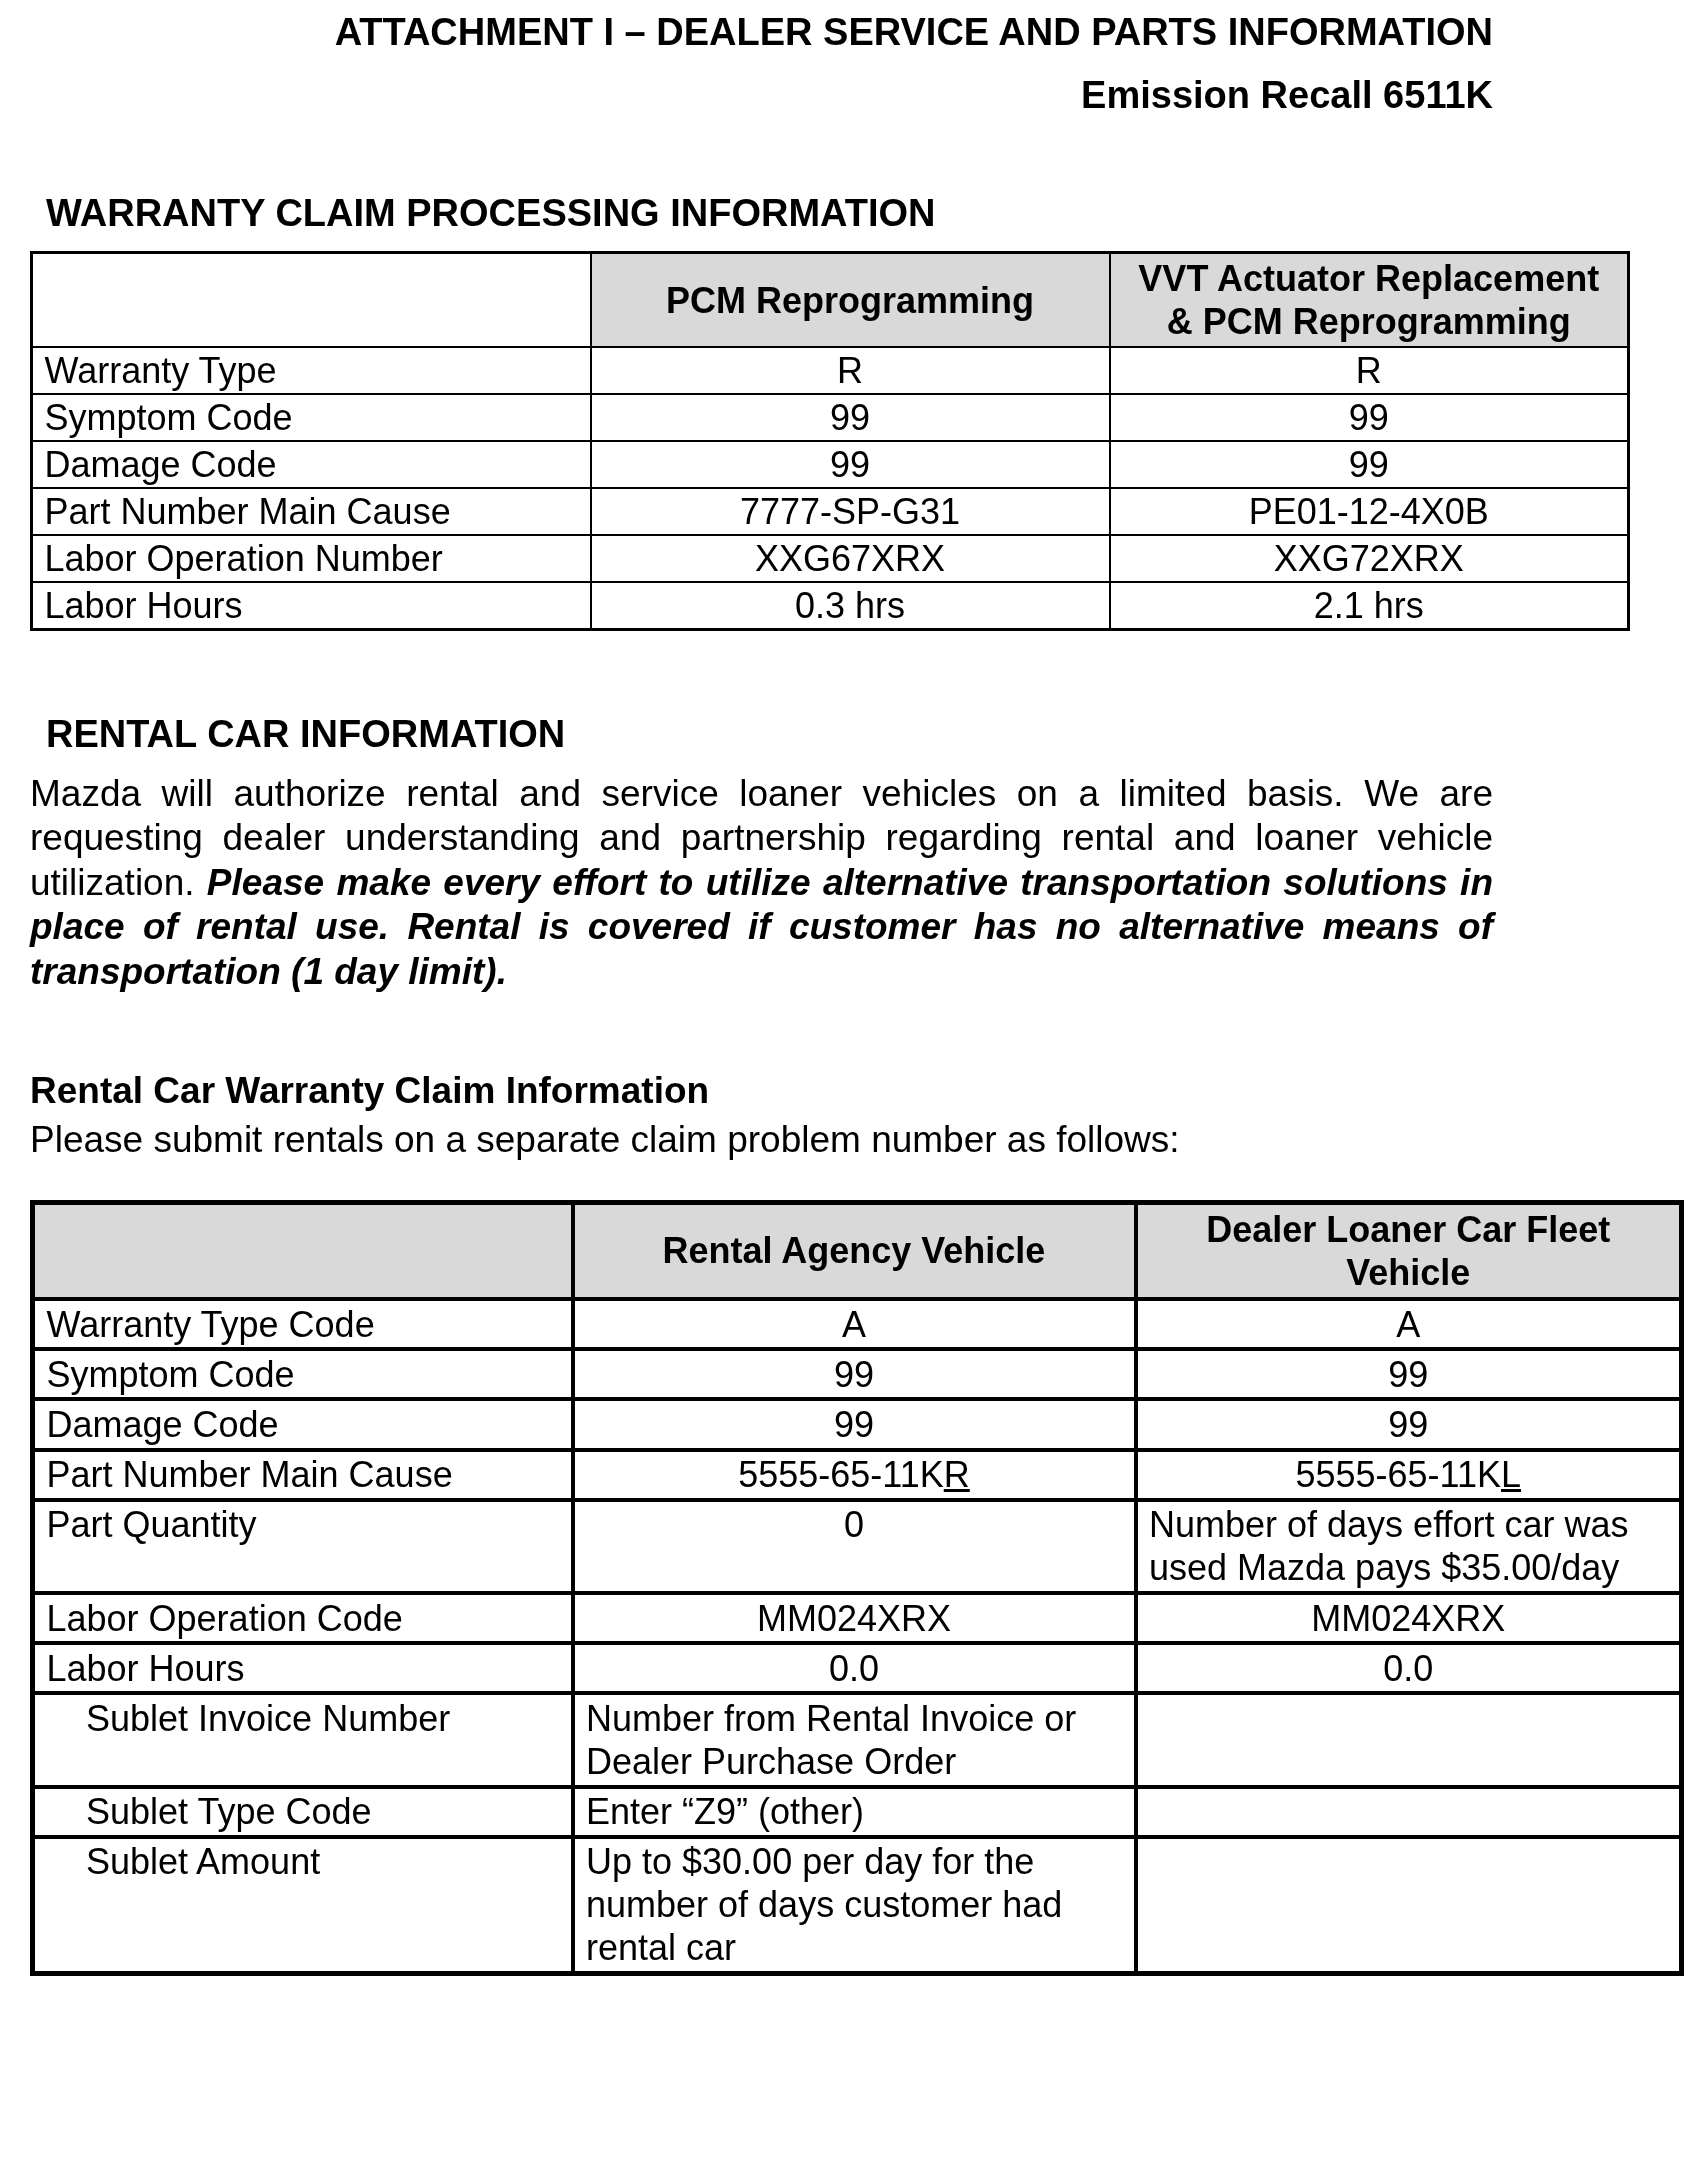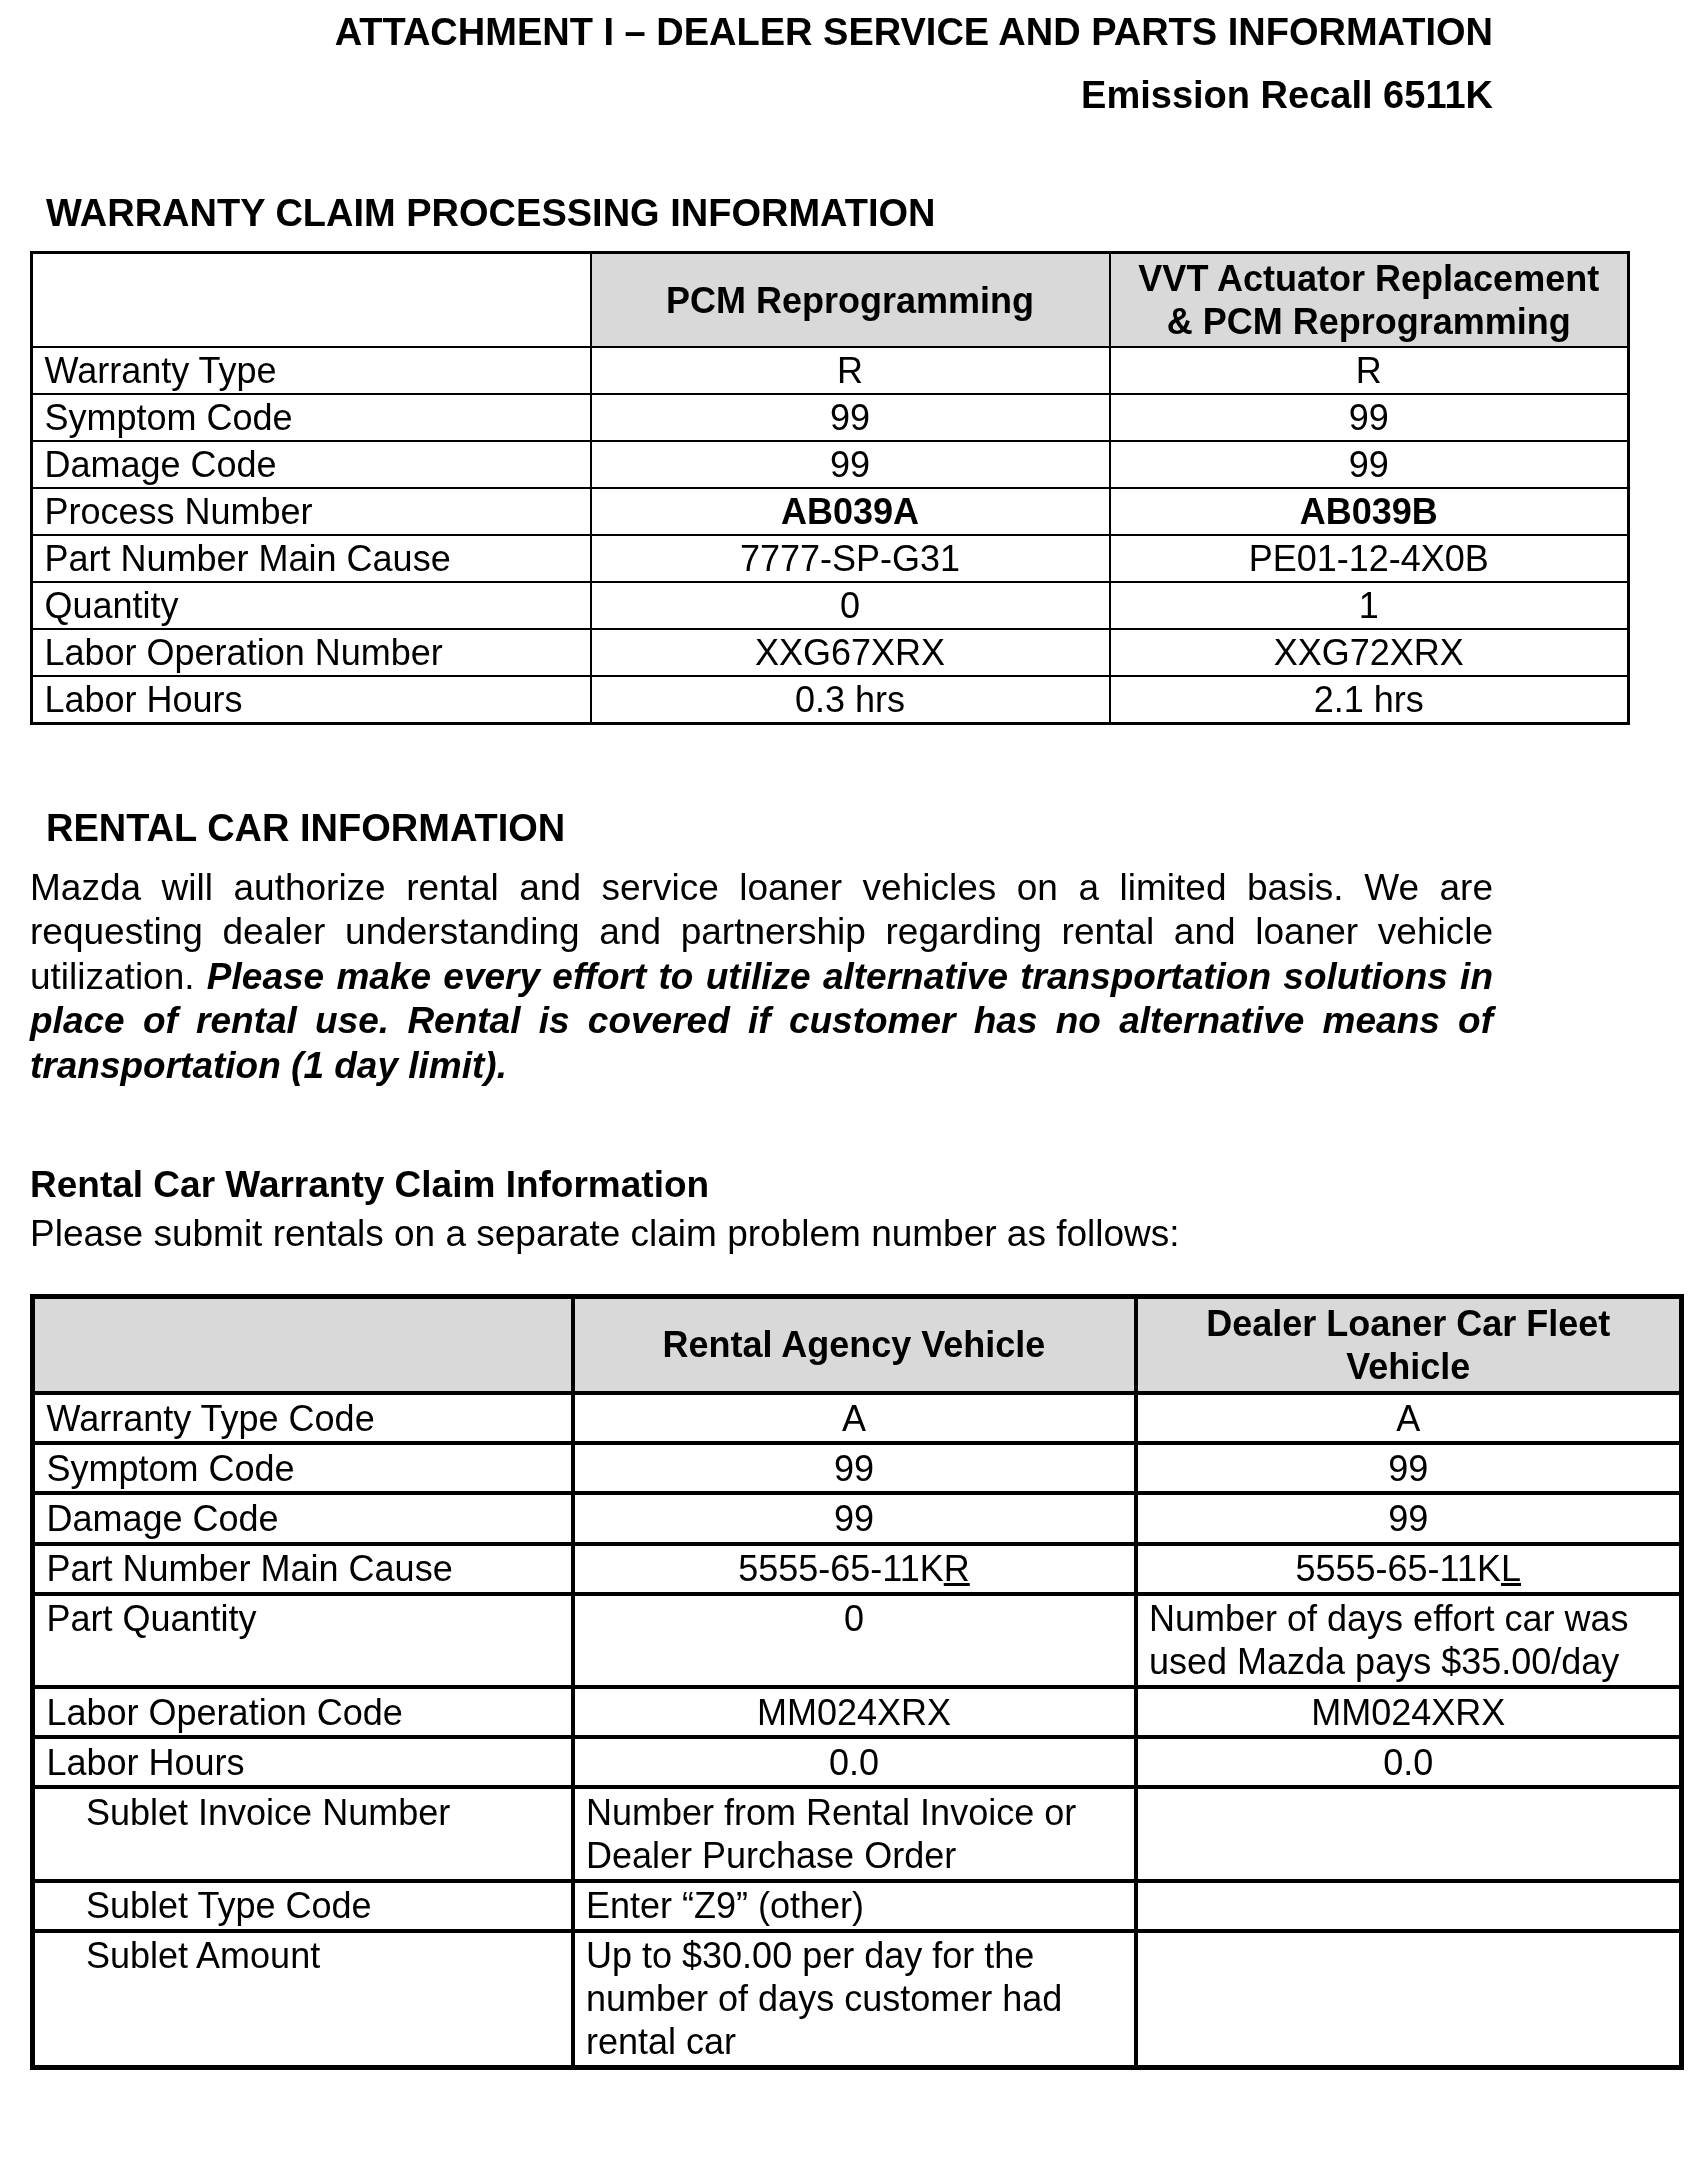--- a/index.html
+++ b/index.html
@@ -97,33 +97,23 @@
         <td class="lab">Symptom Code</td>
         <td class="val">99</td>
         <td class="val">99</td>
       </tr>
       <tr>
         <td class="lab">Damage Code</td>
         <td class="val">99</td>
         <td class="val">99</td>
       </tr>
       <tr>
-        <td class="lab">Process Number</td>
-        <td class="val bold">AB039A</td>
-        <td class="val bold">AB039B</td>
-      </tr>
-      <tr>
         <td class="lab">Part Number Main Cause</td>
         <td class="val">7777-SP-G31</td>
         <td class="val">PE01-12-4X0B</td>
-      </tr>
-      <tr>
-        <td class="lab">Quantity</td>
-        <td class="val">0</td>
-        <td class="val">1</td>
       </tr>
       <tr>
         <td class="lab">Labor Operation Number</td>
         <td class="val">XXG67XRX</td>
         <td class="val">XXG72XRX</td>
       </tr>
       <tr>
         <td class="lab">Labor Hours</td>
         <td class="val">0.3 hrs</td>
         <td class="val">2.1 hrs</td>

